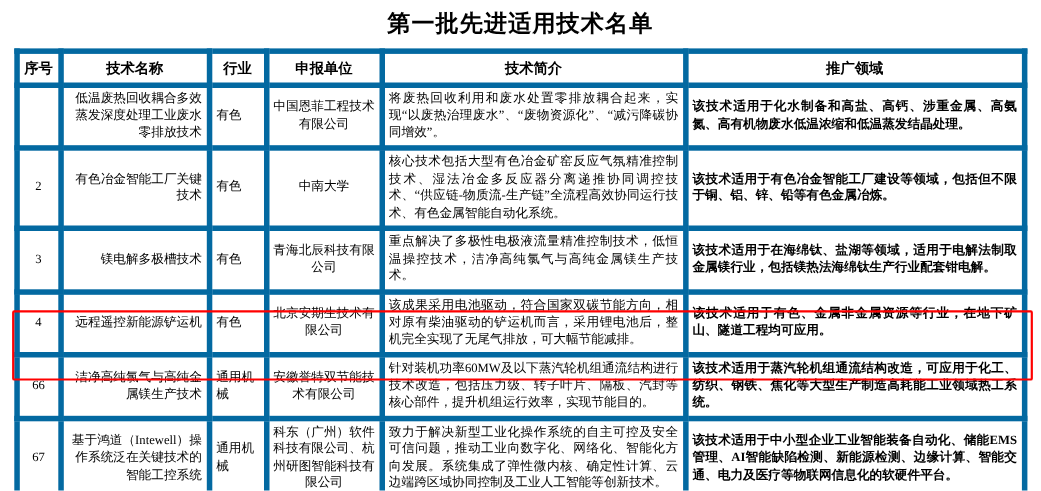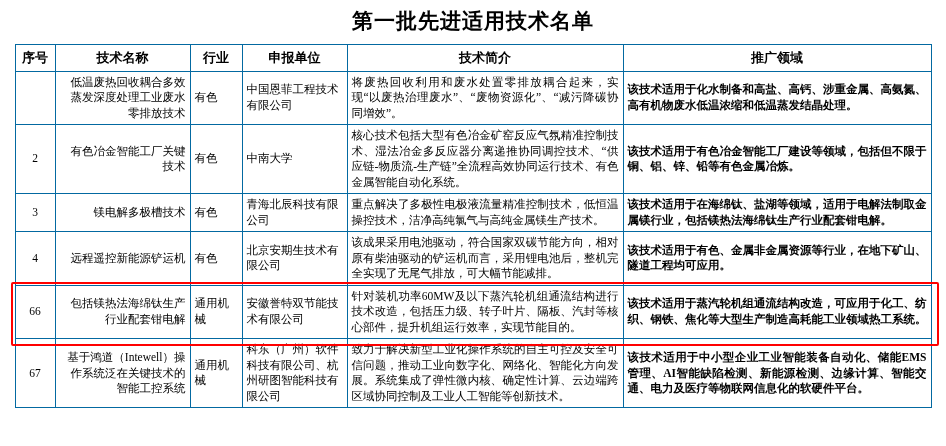--- a/index.html
+++ b/index.html
@@ -31,21 +31,21 @@
     font-family: "Liberation Serif", "DejaVu Serif", serif;
   }
   table.main-table {
     border-collapse: collapse;
     width: 916px;
     margin: 0 auto;
     table-layout: fixed;
   }
   table.main-table th,
   table.main-table td {
-    border: 1px solid #0369a1;
+    border: 5px solid #0369a1;
     vertical-align: middle;
     padding: 3px 4px;
     font-size: 11.5px;
     line-height: 1.35;
     font-family: "Liberation Serif", "DejaVu Serif", serif;
   }
   table.main-table thead th {
     text-align: center;
     font-weight: bold;
     font-size: 13px;
@@ -57,20 +57,21 @@
   }
   td.c-name {
     text-align: right;
     font-size: 12.5px;
   }
   td.c-ind {
     text-align: left;
     font-size: 12.5px;
   }
   td.c-unit {
+    text-align: center;
     font-size: 12px;
   }
   td.c-desc {
     text-align: left;
     font-size: 11.5px;
     text-align: justify;
   }
   td.c-area {
     text-align: left;
     font-size: 11.5px;
@@ -150,21 +151,21 @@
       <tr>
         <td class="c-num">4</td>
         <td class="c-name">远程遥控新能源铲运机</td>
         <td class="c-ind">有色</td>
         <td class="c-unit">北京安期生技术有限公司</td>
         <td class="c-desc">该成果采用电池驱动，符合国家双碳节能方向，相对原有柴油驱动的铲运机而言，采用锂电池后，整机完全实现了无尾气排放，可大幅节能减排。</td>
         <td class="c-area">该技术适用于有色、金属非金属资源等行业，在地下矿山、隧道工程均可应用。</td>
       </tr>
       <tr class="row-highlight">
         <td class="c-num">66</td>
-        <td class="c-name">包括镁热法海绵钛生产行业配套钳电解</td>
+        <td class="c-name">洁净高纯氯气与高纯金属镁生产技术</td>
         <td class="c-ind">通用机械</td>
         <td class="c-unit">安徽誉特双节能技术有限公司</td>
         <td class="c-desc">针对装机功率60MW及以下蒸汽轮机组通流结构进行技术改造，包括压力级、转子叶片、隔板、汽封等核心部件，提升机组运行效率，实现节能目的。</td>
         <td class="c-area">该技术适用于蒸汽轮机组通流结构改造，可应用于化工、纺织、钢铁、焦化等大型生产制造高耗能工业领域热工系统。</td>
       </tr>
       <tr>
         <td class="c-num">67</td>
         <td class="c-name">基于鸿道（Intewell）操作系统泛在关键技术的智能工控系统</td>
         <td class="c-ind">通用机械</td>
         <td class="c-unit">科东（广州）软件科技有限公司、杭州研图智能科技有限公司</td>

